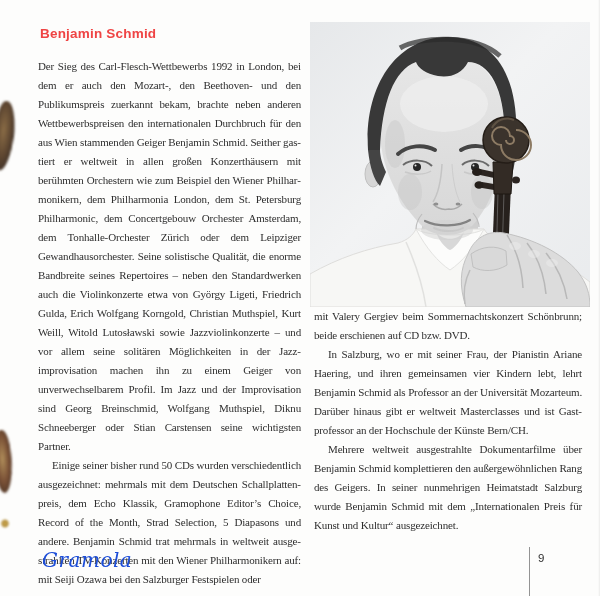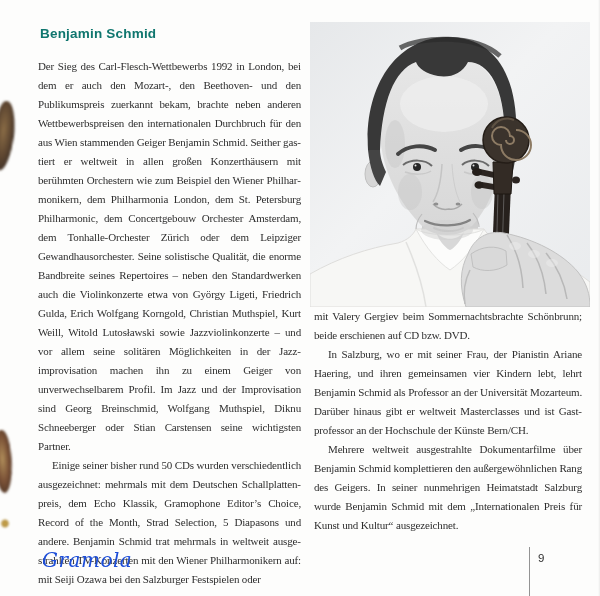--- a/index.html
+++ b/index.html
@@ -4,21 +4,21 @@
 <style>
   html,body { margin:0; padding:0; background:#e8e8e8; }
   .page {
     position:relative; width:600px; height:596px;
     background:#fdfdfc; overflow:hidden;
     font-family:"Liberation Sans", sans-serif;
     color:#2e2e2e;
   }
   .heading {
     position:absolute; left:40px; top:26px;
-    font-size:13.5px; font-weight:700; color:#0f766e; letter-spacing:.2px;
+    font-size:13.5px; font-weight:700; color:#ef4444; letter-spacing:.2px;
   }
   .col {
     position:absolute; font-size:11px; line-height:19px;
     text-align:justify; letter-spacing:-0.15px; color:#2e2e2e;font-family:Liberation Serif, serif;
   }
   .col p { margin:0; }
   .col p.indent { text-indent:14px; }
   .col-left  { left:38px;  top:57px;  width:263px; }
   .col-right { left:314px; top:307px; width:268px; }
 
@@ -174,21 +174,21 @@
         <path d="M161,232 C172,224 186,223 196,229 L197,243 C186,250 172,250 163,245 Z" fill="#d9d9d9" stroke="#c0c0c0" stroke-width="1"></path>
         <path d="M160,248 C155,258 153,270 155,282" fill="none" stroke="#bdbdbd" stroke-width="1.5"></path>
         <ellipse cx="205" cy="224" rx="6" ry="4" fill="#ececec" opacity="0.5"></ellipse>
         <ellipse cx="224" cy="232" rx="6" ry="4" fill="#ececec" opacity="0.5"></ellipse>
         <ellipse cx="242" cy="241" rx="6" ry="4" fill="#ececec" opacity="0.5"></ellipse>
       </g>
     </svg>
   </div>
 
   <div class="col col-right">
-    <p>mit Valery Gergiev beim Sommernachts­brachte Schönbrunn; beide erschienen auf CD bzw. DVD.</p>
+    <p>mit Valery Gergiev beim Sommernachts­konzert Schönbrunn; beide erschienen auf CD bzw. DVD.</p>
     <p class="indent">In Salzburg, wo er mit seiner Frau, der Pianistin Ariane Haering, und ihren gemeinsamen vier Kin­dern lebt, lehrt Benjamin Schmid als Professor an der Universität Mozarteum. Darüber hinaus gibt er weltweit Master­classes und ist Gast­professor an der Hochschule der Künste Bern/CH.</p>
     <p class="indent">Mehrere weltweit ausgestrahlte Dokumentar­filme über Benjamin Schmid komplettieren den außergewöhn­lichen Rang des Geigers. In seiner nunmehrigen Heimat­stadt Salzburg wurde Benjamin Schmid mit dem „Internationalen Preis für Kunst und Kultur“ ausgezeichnet.</p>
   </div>
 
   <div class="brand">Gramola</div>
   <div class="pageno-rule"></div>
   <div class="pageno">9</div>
 
 </div>
 

